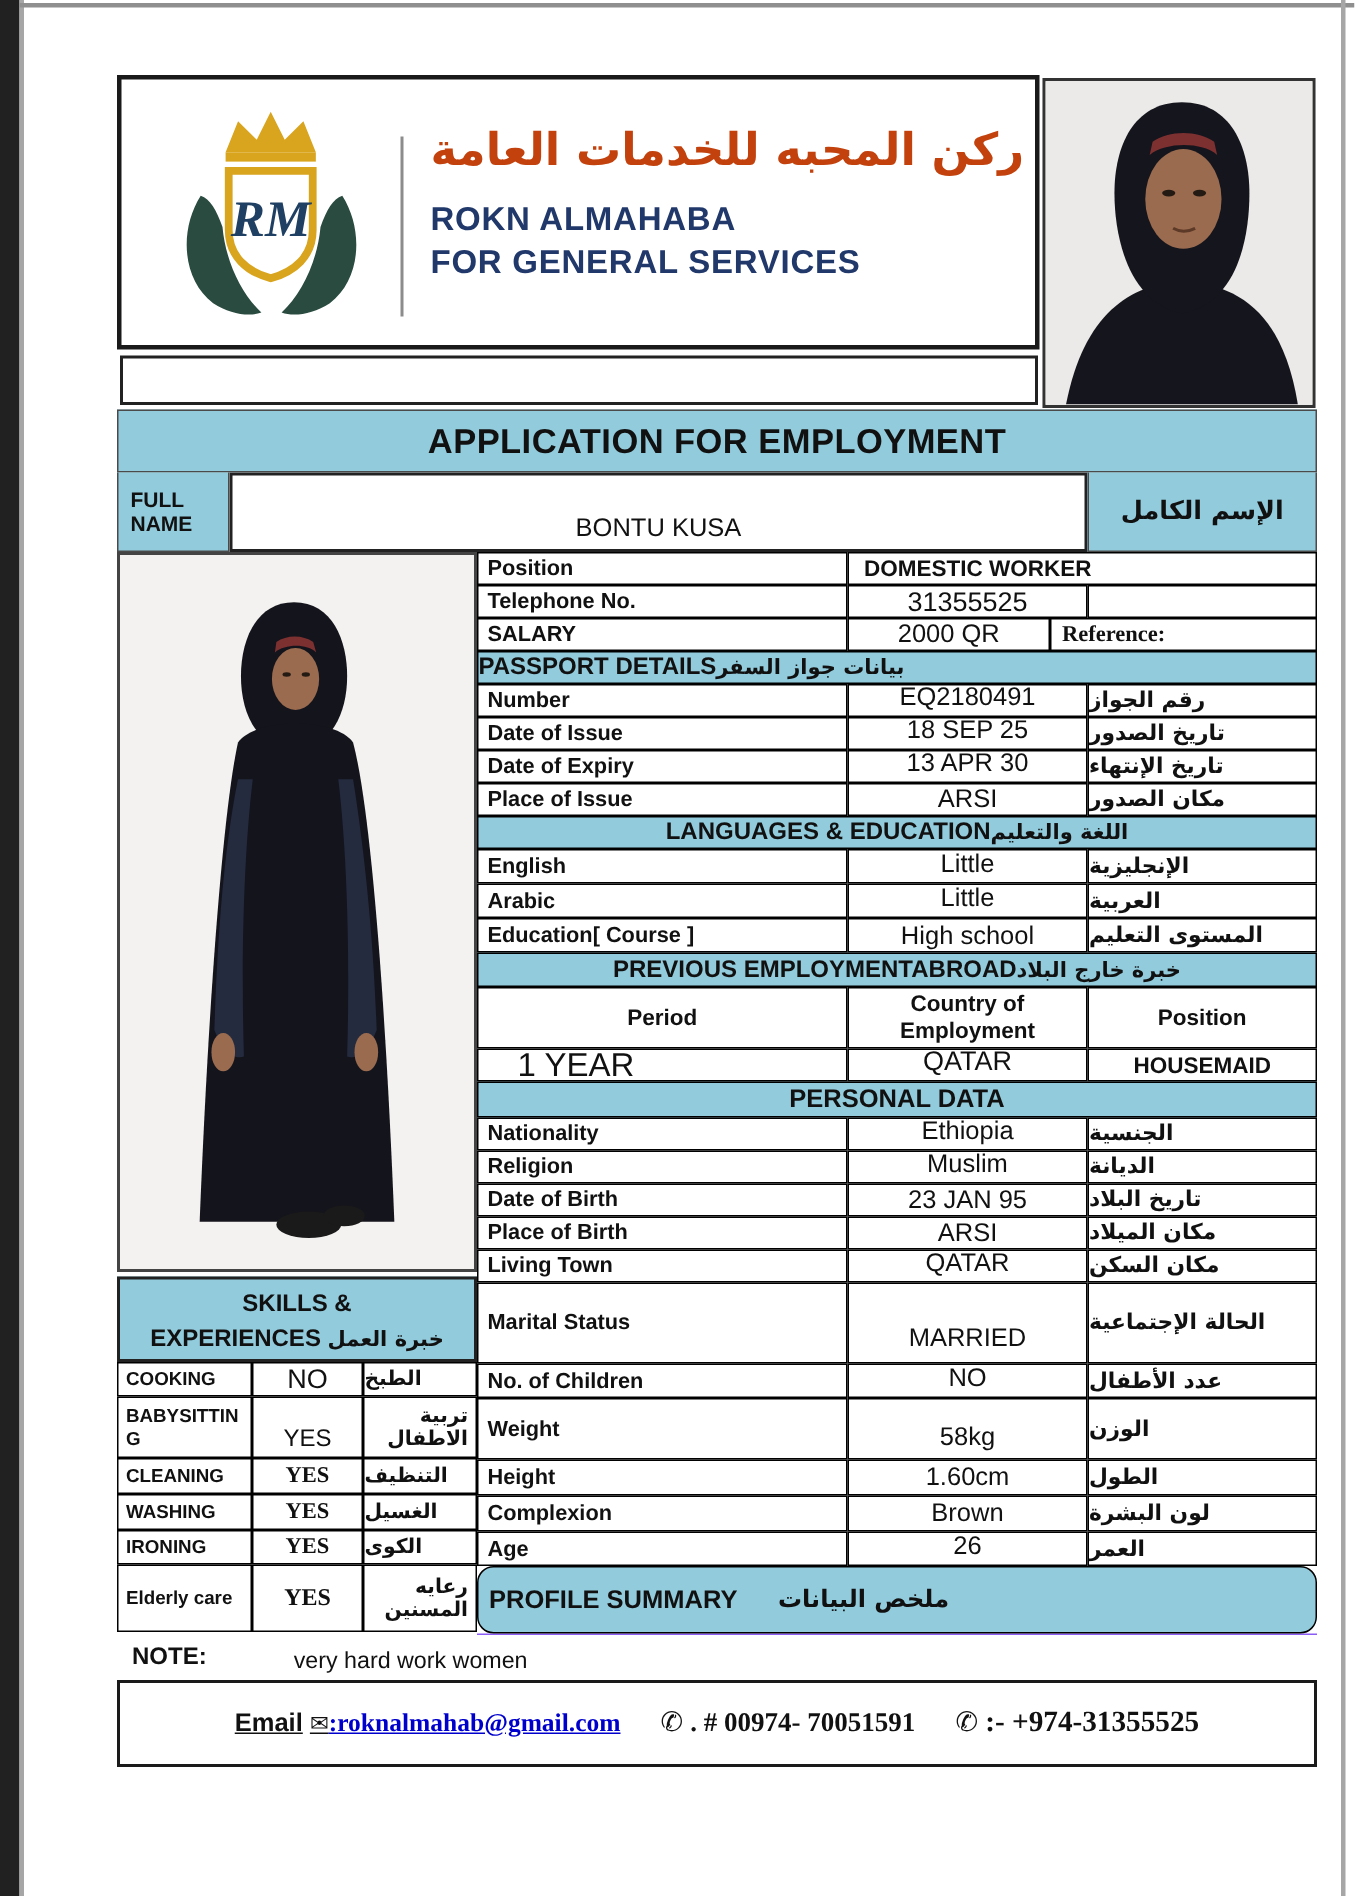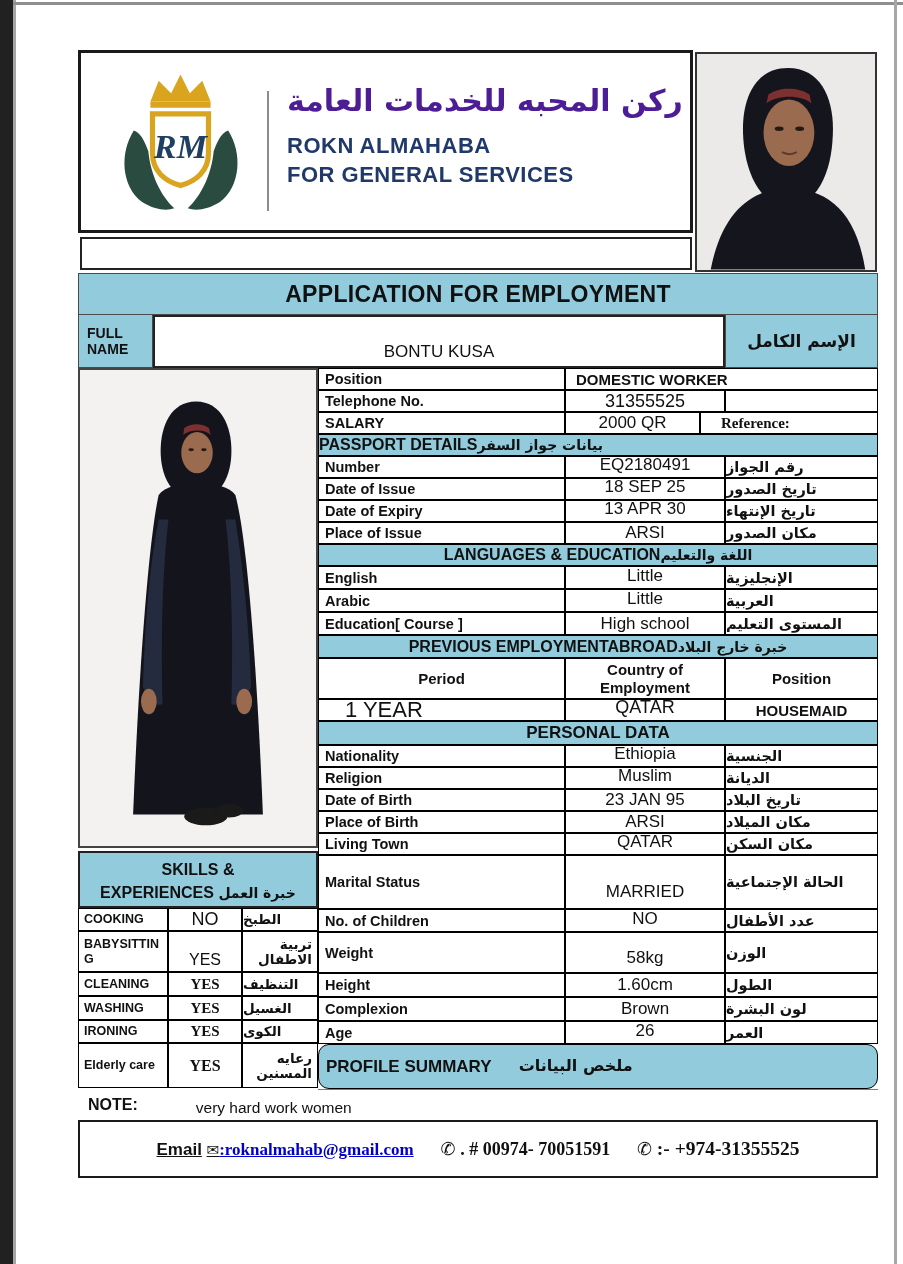--- a/index.html
+++ b/index.html
@@ -11,21 +11,21 @@
   .edge-left-dark { left:0; top:0; width:13px; height:1264px; background:#212121; }
   .edge-left-grey { left:13px; top:0; width:3px; height:1264px; background:#a6a6a6; }
   .edge-top-grey  { left:13px; top:2px; width:890px; height:3px; background:#8f8f8f; }
   .edge-right-grey{ left:894px; top:0; width:3px; height:1264px; background:#a6a6a6; }
 
   
   .header-box { left:78px; top:50px; width:615px; height:183px; border:3px solid #1a1a1a; background:#fff; }
   .logo { left:30px; top:16px; width:140px; height:148px; }
   .brand-divider { left:186px; top:38px; width:2px; height:120px; background:#8c8c8c; }
   .brand-text { left:206px; top:30px; width:400px; }
-  .brand-ar { font-family:"DejaVu Sans",sans-serif; font-weight:bold; font-size:30px; color:#4c1d95; line-height:1.2; }
+  .brand-ar { font-family:"DejaVu Sans",sans-serif; font-weight:bold; font-size:30px; color:#c2410c; line-height:1.2; }
   .brand-en1 { margin-top:14px; font-size:22px; font-weight:800; color:#20386A; letter-spacing:.5px; }
   .brand-en2 { margin-top:3px; font-size:22px; font-weight:800; color:#20386A; letter-spacing:.5px; }
 
   .headshot-box { left:695px; top:52px; width:182px; height:220px; border:2px solid #333; background:#eceae8; }
   .headshot-box svg { display:block; width:100%; height:100%; }
 
   .white-strip { left:80px; top:237px; width:612px; height:33px; border:2px solid #222; background:#fff; }
 
   .band-blue { background:#92CBDC; }
   .title-band { left:78px; top:273px; width:800px; height:42px; border:1px solid #4a4a4a;
@@ -64,21 +64,21 @@
   .main-table { left:318px; top:368px; width:560px; border-bottom:1px solid #8b5cf6; }
   .band-row { font-weight:800; font-size:15px; border:1px solid #000; }
   .band-row.center { justify-content:center; }
   .band-row .ar-app { font-family:"DejaVu Sans",sans-serif; font-size:14px; font-weight:bold; }
   .pd-band { font-size:16px; }
   .profile-band { position:relative; font-size:17px; padding-left:7px;border-radius:11px; }
   .profile-band .ar-mid { position:absolute; left:46%; transform:translateX(-50%);
        font-family:"DejaVu Sans",sans-serif; font-size:16px; font-weight:bold; top:50%; margin-top:-11px; }
 
   .emp-h { justify-content:center; font-weight:bold; font-size:15px; text-align:center; line-height:1.15; padding:0; }
-  .sal-v { width:135px; } .sal-ref { width:178px; font-size:15px; padding-left:20px; }
+  .sal-v { width:135px; } .sal-ref { width:178px; font-size:15px; padding-left:7px; }
 
   
   .sk-l { width:90px; font-weight:bold; font-size:12.5px; padding-left:5px; word-break:break-all; line-height:1.15; }
   .sk-v { width:74px; justify-content:center; font-size:16px; }
   .sk-a { width:76px; justify-content:flex-end; padding-right:5px; direction:rtl;
           font-family:"DejaVu Sans",sans-serif; font-weight:bold; font-size:13.5px; line-height:1.1; text-align:right; }
 
   
   .note-row { left:78px; top:1089px; width:800px; height:31px; display:flex; align-items:center; }
   .note-label { font-weight:800; font-size:16px; margin-left:10px; }

